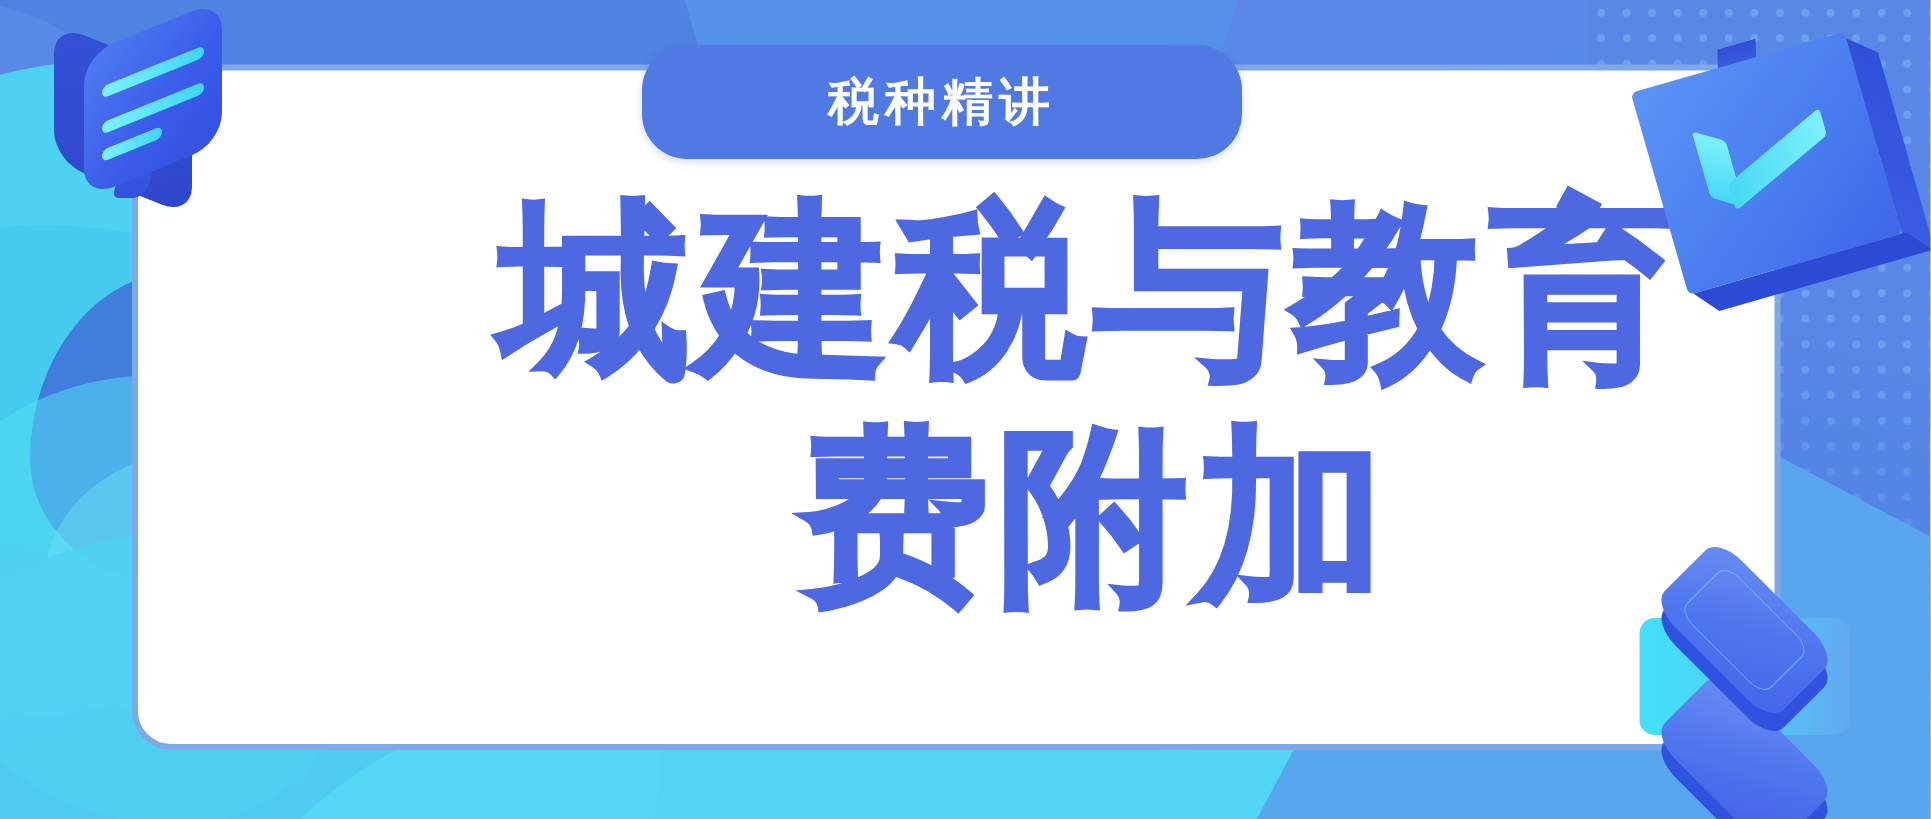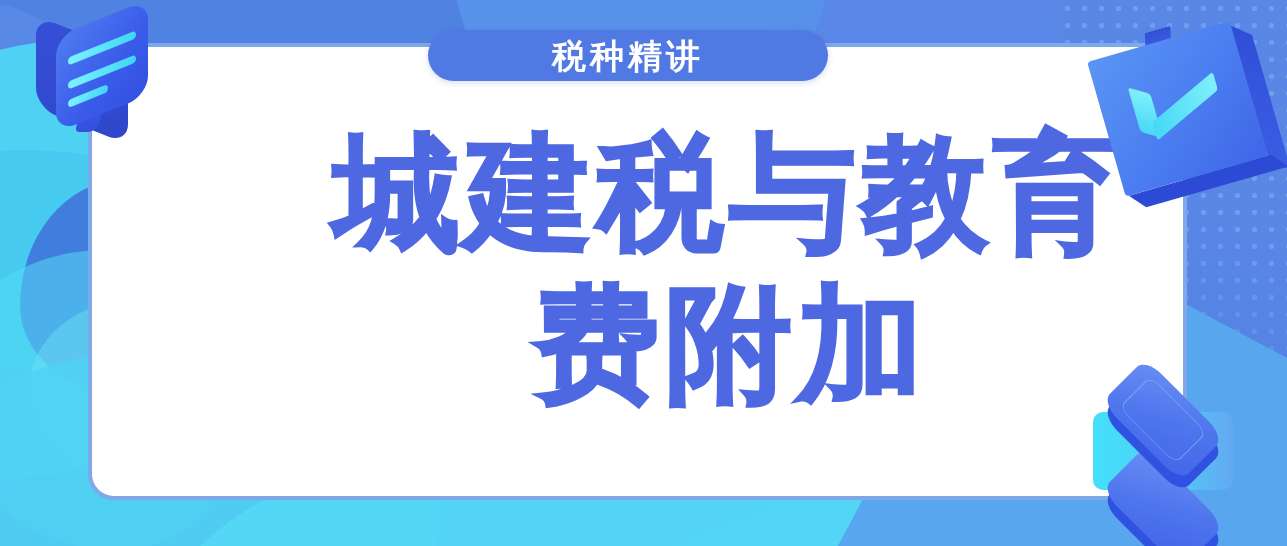--- a/index.html
+++ b/index.html
@@ -99,21 +99,21 @@
     background: #ffffff;
     border: 4px solid #7fa8e8;
     border-radius: 26px;
     box-sizing: border-box;
   }
 
   
   .badge {
     position: absolute;
     left: 428px; top: 30px;
-    width: 400px; height: 51px;
+    width: 400px; height: 76px;
     background: #5179e3;
     border-radius: 30px;
     display: flex;
     align-items: center;
     justify-content: center;
     box-shadow: 0 2px 6px rgba(40,70,160,.18);
   }
   .badge-text {
     color: #ffffff;
     font-size: 34px;

